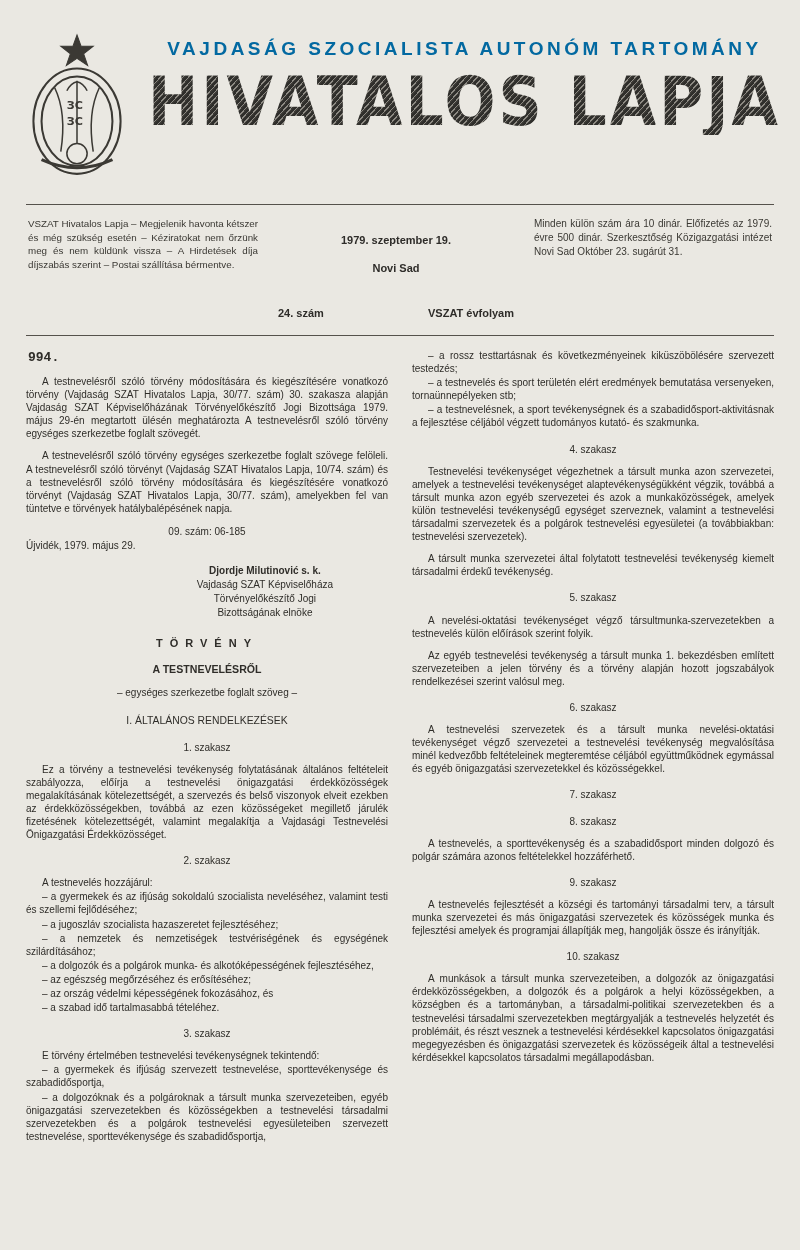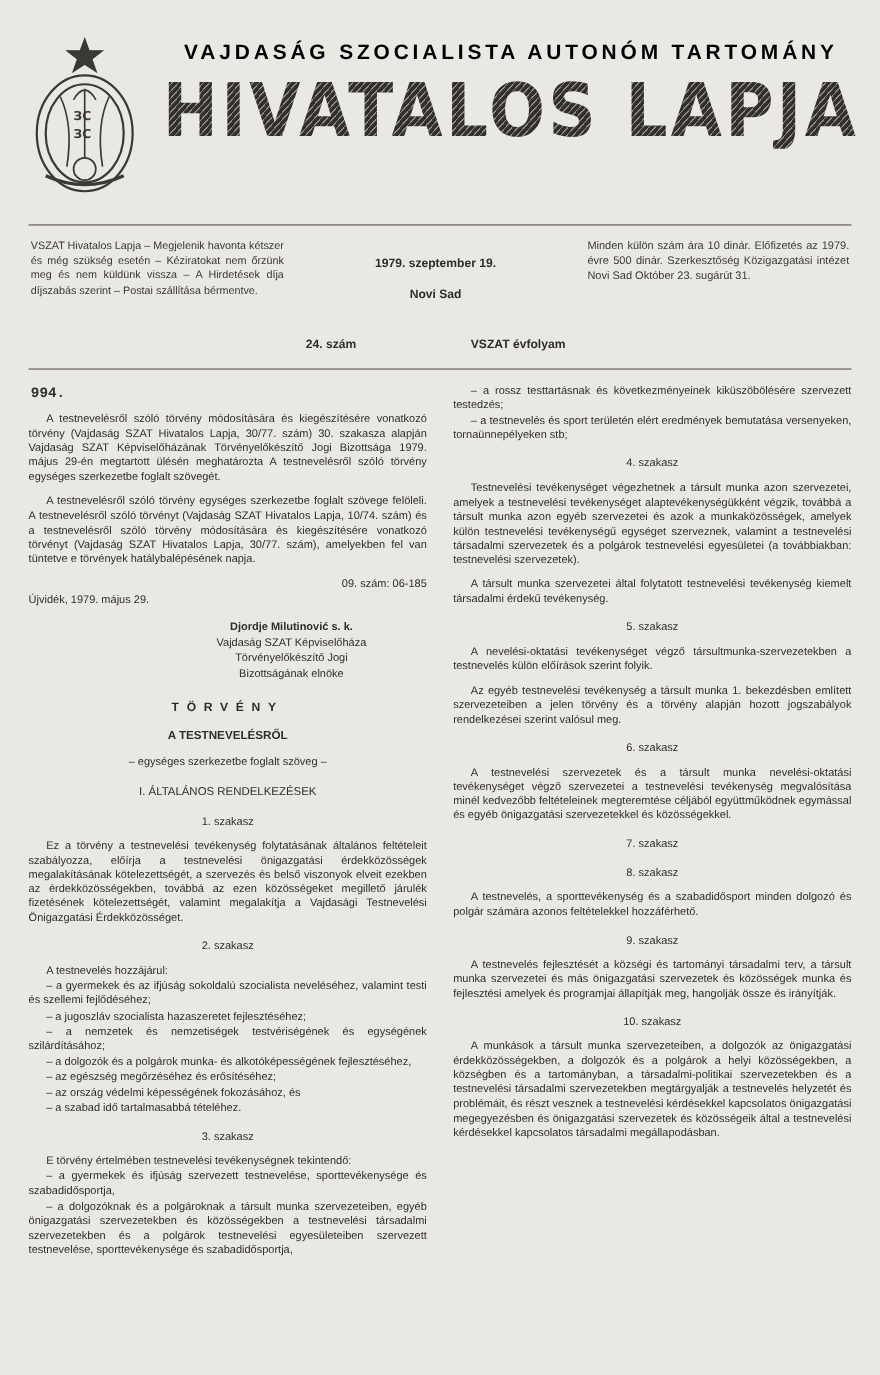--- a/index.html
+++ b/index.html
@@ -7,21 +7,21 @@
     width:800px;height:1250px;box-sizing:border-box;margin:0 auto;
     background:#eae8e2;
     padding:6px 26px 10px 26px;
     font-family:"Liberation Sans","DejaVu Sans",sans-serif;
     color:#2e2c29;overflow:hidden;position:relative;
   }
   
   .header{display:flex;align-items:flex-start;gap:20px;padding-top:26px;height:168px;}
   .emblem{width:102px;flex:0 0 102px;}
   .header-text{flex:1;text-align:center;padding-right:10px;}
-  .province{font-size:19px;font-weight:bold;letter-spacing:3.5px;color:#000000;margin-top:6px;white-space:nowrap;}
+  .province{font-size:19px;font-weight:bold;letter-spacing:3.5px;color:#0369a1;margin-top:6px;white-space:nowrap;}
   .gazette-title{
     margin-top:8px;font-family:"DejaVu Sans",sans-serif;font-weight:900;
     font-size:60px;letter-spacing:3px;line-height:1;white-space:nowrap;
     background:repeating-linear-gradient(135deg,#2f2e2b 0 2px,#8d8a83 2px 3px,#3a3834 3px 4px);
     -webkit-background-clip:text;background-clip:text;color:transparent;
     transform:scaleY(1.12);transform-origin:top center;
   }
   .rule{border:none;border-top:1.6px solid #55524c;margin:4px 0;}
   
   .masthead{display:flex;gap:16px;padding:8px 2px 10px 2px;min-height:104px;}
@@ -31,21 +31,21 @@
   .m-city{font-weight:bold;font-size:11px;margin-top:16px;}
   .m-bottom{display:flex;justify-content:space-between;margin-top:auto;font-weight:bold;font-size:11px;padding:0 4px 2px 4px;}
   .m-right{width:238px;font-size:10px;line-height:1.42;text-align:justify;color:#3a3833;}
   
   .columns{display:flex;gap:24px;margin-top:12px;}
   .col{flex:1;font-size:10px;line-height:1.31;text-align:justify;color:#2f2d29;}
   .article-number{font-weight:bold;font-size:13px;margin:1px 0 4px 2px;font-family:Liberation Mono, monospace;}
   .blk{margin:0;}
   .blk.p{text-indent:16px;margin-top:9px;}
   .blk.li{text-indent:16px;margin-top:1px;}
-  .blk.plain{margin-top:10px;text-align:right;}
+  .blk.plain{margin-top:10px;text-align:center;}
   .blk.plain2{margin-top:1px;text-align:left;}
   .blk.sect{text-align:center;text-indent:0;margin:13px 0 6px 0;}
   .blk.chapter{text-align:center;text-indent:0;margin:15px 0 4px 0;font-size:10.4px;}
   .blk.center{text-align:center;text-indent:0;margin-top:9px;}
   .blk.center-bold{text-align:center;text-indent:0;font-weight:bold;margin-top:13px;font-size:10.6px;}
   .blk.spread{text-align:center;text-indent:0;font-weight:bold;letter-spacing:7px;margin-top:16px;font-size:11px;}
   .blk.sig-name{font-weight:bold;text-align:center;margin-left:32%;margin-top:12px;}
   .blk.sig-line{text-align:center;margin-left:32%;margin-top:1px;}
 </style>
 </head>
@@ -126,20 +126,21 @@
           <div class="blk sect">3. szakasz</div>
           <div class="blk p">E törvény értelmében testnevelési tevékenységnek tekintendő:</div>
           <div class="blk li">– a gyermekek és ifjúság szervezett testnevelése, sporttevékenysége és szabadidősportja,</div>
           <div class="blk li">– a dolgozóknak és a polgároknak a társult munka szervezeteiben, egyéb önigazgatási szervezetekben és közösségekben a testnevelési társadalmi szervezetekben és a polgárok testnevelési egyesületeiben szervezett testnevelése, sporttevékenysége és szabadidősportja,</div>
         </div>
     </div>
     <div class="col">
       <div id="col-right">
           <div class="blk li">– a rossz testtartásnak és következményeinek kiküszöbölésére szervezett testedzés;</div>
           <div class="blk li">– a testnevelés és sport területén elért eredmények bemutatása versenyeken, tornaünnepélyeken stb;</div>
+          <div class="blk li">– a testnevelésnek, a sport tevékenységnek és a szabadidősport-aktivitásnak a fejlesztése céljából végzett tudományos kutató- és szakmunka.</div>
           <div class="blk sect">4. szakasz</div>
           <div class="blk p">Testnevelési tevékenységet végezhetnek a társult munka azon szervezetei, amelyek a testnevelési tevékenységet alaptevékenységükként végzik, továbbá a társult munka azon egyéb szervezetei és azok a munkaközösségek, amelyek külön testnevelési tevékenységű egységet szerveznek, valamint a testnevelési társadalmi szervezetek és a polgárok testnevelési egyesületei (a továbbiakban: testnevelési szervezetek).</div>
           <div class="blk p">A társult munka szervezetei által folytatott testnevelési tevékenység kiemelt társadalmi érdekű tevékenység.</div>
           <div class="blk sect">5. szakasz</div>
           <div class="blk p">A nevelési-oktatási tevékenységet végző társultmunka-szervezetekben a testnevelés külön előírások szerint folyik.</div>
           <div class="blk p">Az egyéb testnevelési tevékenység a társult munka 1. bekezdésben említett szervezeteiben a jelen törvény és a törvény alapján hozott jogszabályok rendelkezései szerint valósul meg.</div>
           <div class="blk sect">6. szakasz</div>
           <div class="blk p">A testnevelési szervezetek és a társult munka nevelési-oktatási tevékenységet végző szervezetei a testnevelési tevékenység megvalósítása minél kedvezőbb feltételeinek megteremtése céljából együttműködnek egymással és egyéb önigazgatási szervezetekkel és közösségekkel.</div>
           <div class="blk sect">7. szakasz</div>
           <div class="blk sect">8. szakasz</div>

